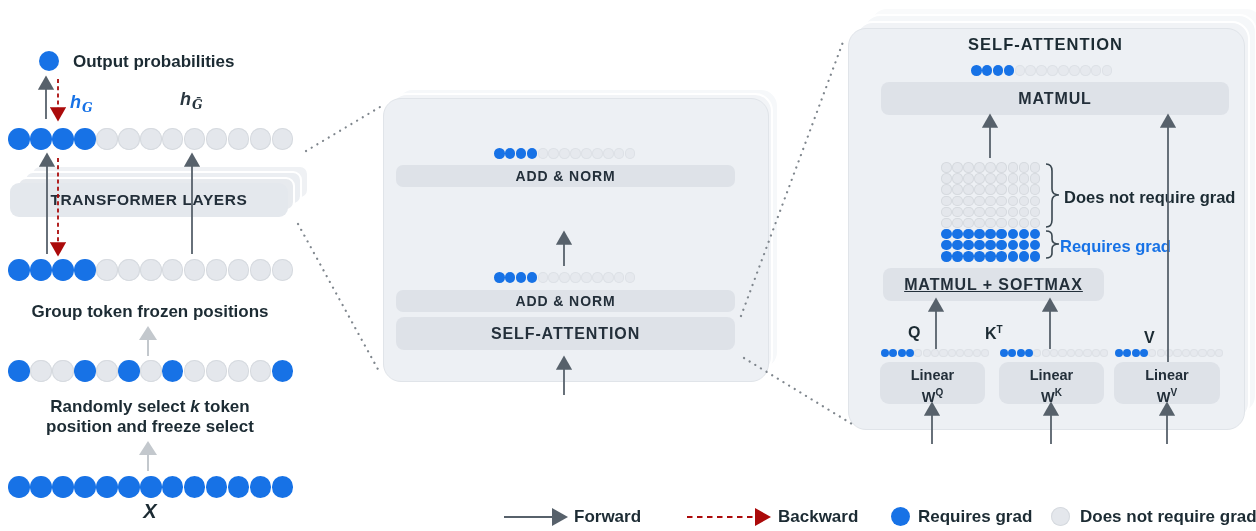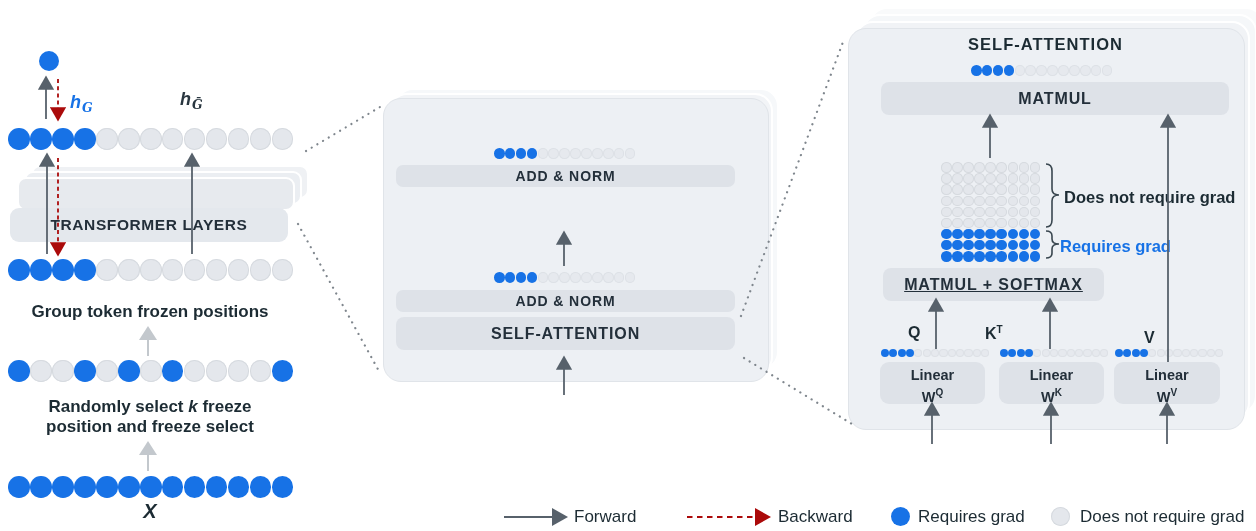--- a/index.html
+++ b/index.html
@@ -24,34 +24,35 @@
   .dots-lg .dot{width:21.6px;height:21.6px;margin-right:0.4px;}
   .dots-md .dot{width:10.6px;height:10.6px;margin-right:0.3px;}
   .dots-md .dot-gray{background:#e6e9ee;box-shadow:inset 0 0 0 1px #dde1e6;}
   .dots-sm .dot{width:8.1px;height:8.1px;margin-right:0.25px;}
   .dots-sm .dot-gray{background:#e6e9ee;box-shadow:inset 0 0 0 1px #dde1e6;}
   .grid-row{display:flex;height:11.1px;align-items:center;}
   .gdot{flex:none;width:10.5px;height:10.5px;border-radius:50%;margin-right:0.6px;}
   
   .hlabel{font-weight:bold;font-style:italic;font-size:18px;}
   .hsub{font-size:12.5px;font-family:"DejaVu Serif",serif;font-style:italic;position:relative;top:4px;margin-left:1px;}
-  .legend-label{font-weight:normal;font-size:17px;color:#1c2b33;white-space:nowrap;}
+  .legend-label{font-weight:bold;font-size:17px;color:#1c2b33;white-space:nowrap;}
   .qkv{font-weight:bold;font-size:16px;color:#1c2b33;}
   sup{font-size:10px;font-weight:bold;}
   .linear-box{background:#dee2e8;border-radius:9px;text-align:center;font-weight:bold;
               font-size:14.5px;color:#232f3a;line-height:18px;padding-top:4px;box-sizing:border-box;}
   svg.overlay{position:absolute;left:0;top:0;z-index:30;pointer-events:none;}
   .z2{z-index:20;}
 </style>
 </head>
 <body>
 
 <div id="canvas">
 
   <div class="abs dot-blue" style="left:39px;top:51px;width:20px;height:20px;border-radius:50%;"></div>
+  <div class="abs caption" style="left:73px;top:52px;font-size:17px;">Output probabilities</div>
 
   <div class="abs hlabel" style="left:70px;top:92px;color:#1772e6;">
     <span>h</span><span class="hsub">G</span>
   </div>
   <div class="abs hlabel" style="left:180px;top:89px;color:#2a3740;text-align:center;">
     <span>h</span><span class="hsub">Ḡ</span>
   </div>
 
   <div class="abs dotrow dots-lg" style="left:8px;top:128px;">
       <span class="dot dot-blue"></span>
@@ -65,21 +66,21 @@
       <span class="dot dot-gray"></span>
       <span class="dot dot-gray"></span>
       <span class="dot dot-gray"></span>
       <span class="dot dot-gray"></span>
       <span class="dot dot-gray"></span>
     </div>
 
   <div class="abs gbox-stack" style="left:31px;top:165px;width:278px;height:34px;background:#eff1f4;"></div>
   <div class="abs gbox-stack" style="left:24px;top:171px;width:278px;height:34px;background:#ebeef2;"></div>
   <div class="abs gbox-stack" style="left:17px;top:177px;width:278px;height:34px;background:#e7eaee;"></div>
-  <div class="abs gbox" style="left:10px;top:183px;width:278px;height:34px;line-height:34px;margin-top:25px;">TRANSFORMER LAYERS</div>
+  <div class="abs gbox" style="left:10px;top:183px;width:278px;height:34px;line-height:34px;">TRANSFORMER LAYERS</div>
 
 
   <div class="abs dotrow dots-lg" style="left:8px;top:259px;">
       <span class="dot dot-blue"></span>
       <span class="dot dot-blue"></span>
       <span class="dot dot-blue"></span>
       <span class="dot dot-blue"></span>
       <span class="dot dot-gray"></span>
       <span class="dot dot-gray"></span>
       <span class="dot dot-gray"></span>
@@ -103,21 +104,21 @@
       <span class="dot dot-gray"></span>
       <span class="dot dot-blue"></span>
       <span class="dot dot-gray"></span>
       <span class="dot dot-gray"></span>
       <span class="dot dot-gray"></span>
       <span class="dot dot-gray"></span>
       <span class="dot dot-blue"></span>
     </div>
 
   <div class="abs caption" style="left:10px;top:397px;width:280px;font-size:17px;">
-    <span>Randomly select </span><i>k</i><span> freeze</span><br>
+    <span>Randomly select </span><i>k</i><span> token</span><br>
     <span>position and freeze select</span>
   </div>
 
   <div class="abs dotrow dots-lg" style="left:8px;top:476px;">
       <span class="dot dot-blue"></span>
       <span class="dot dot-blue"></span>
       <span class="dot dot-blue"></span>
       <span class="dot dot-blue"></span>
       <span class="dot dot-blue"></span>
       <span class="dot dot-blue"></span>

